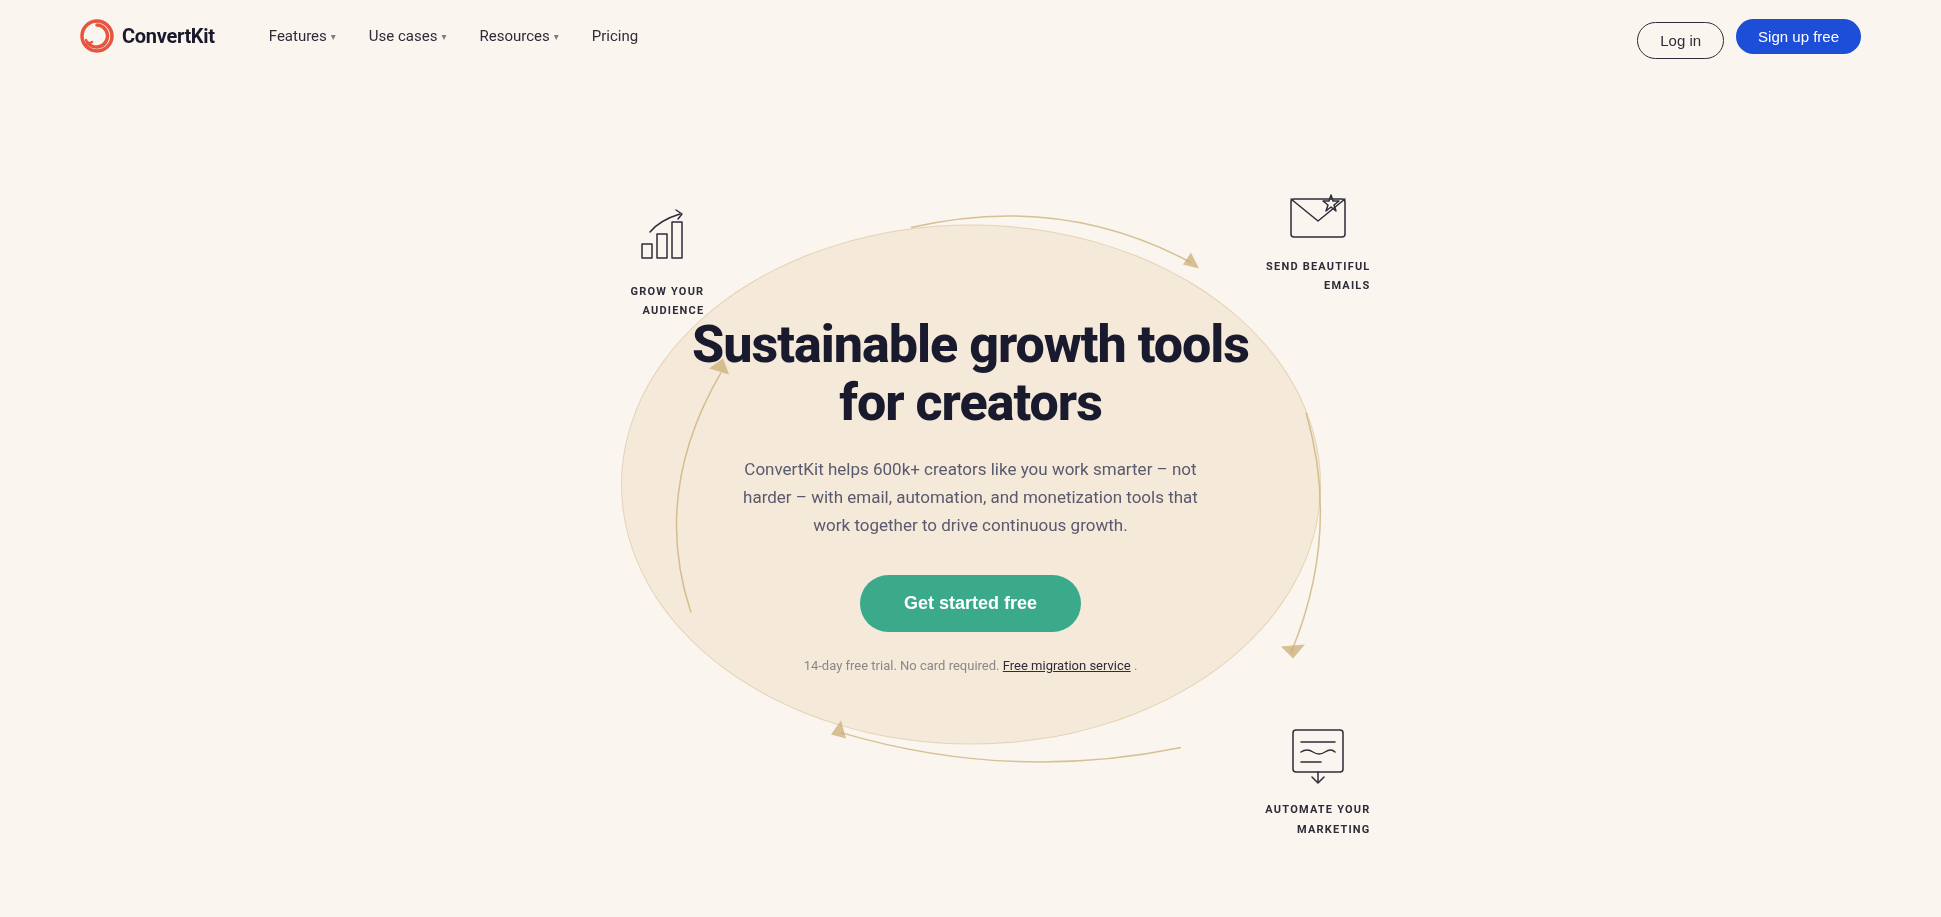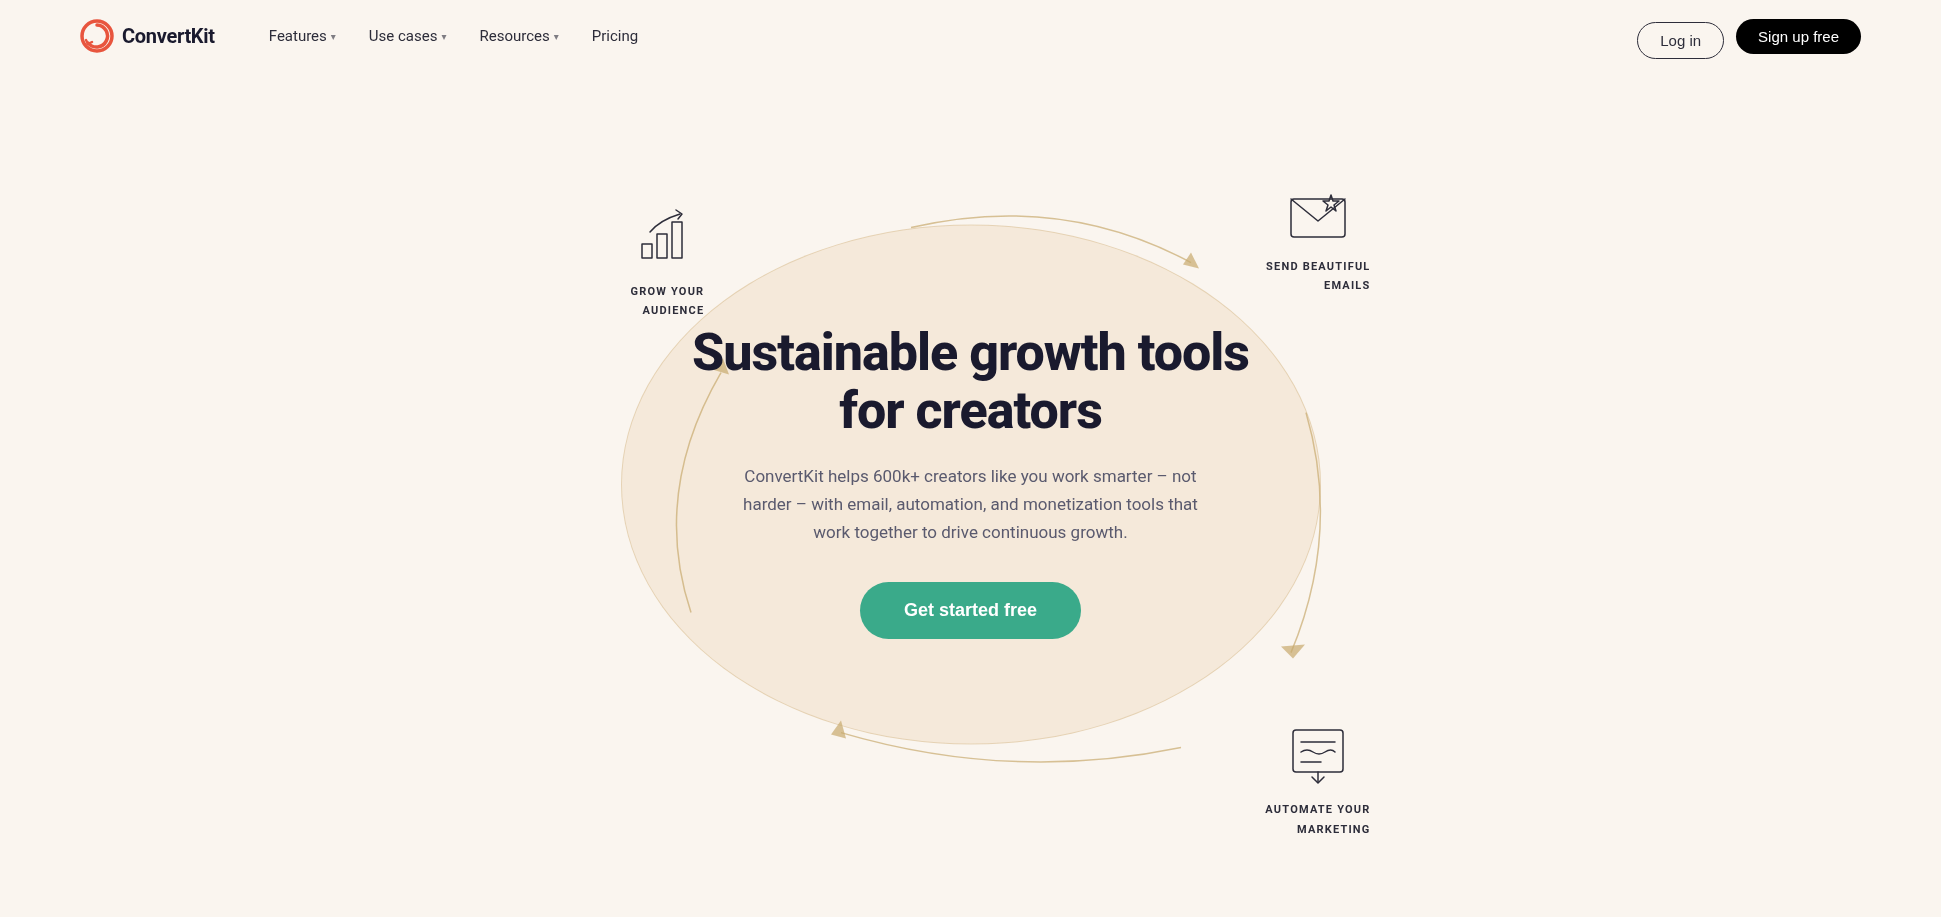--- a/index.html
+++ b/index.html
@@ -87,21 +87,21 @@
       color: #2d2d3a;
       cursor: pointer;
       font-weight: 500;
       margin-top: 8px;
     }
 
     .btn-signup {
       padding: 9px 22px;
       border: none;
       border-radius: 50px;
-      background: #000000;
+      background: #1d4ed8;
       font-size: 15px;
       color: #fff;
       cursor: pointer;
       font-weight: 500;
     }
 
     
     .hero {
       position: relative;
       display: flex;
@@ -334,15 +334,20 @@
     <span class="feat-text">AUTOMATE YOUR<br>MARKETING</span>
   </div>
 
   <div class="hero-center">
     <h1 class="hero-title">
       <span>Sustainable growth tools</span><br>
       <span>for creators</span>
     </h1>
     <p class="hero-subtitle">ConvertKit helps 600k+ creators like you work smarter – not harder – with email, automation, and monetization tools that work together to drive continuous growth.</p>
     <button class="btn-cta">Get started free</button>
+    <p class="hero-note">
+      <span>14-day free trial. No card required. </span>
+      <a href="#">Free migration service</a>
+      <span>.</span>
+    </p>
   </div>
 
 </section>
 
 </body></html>

